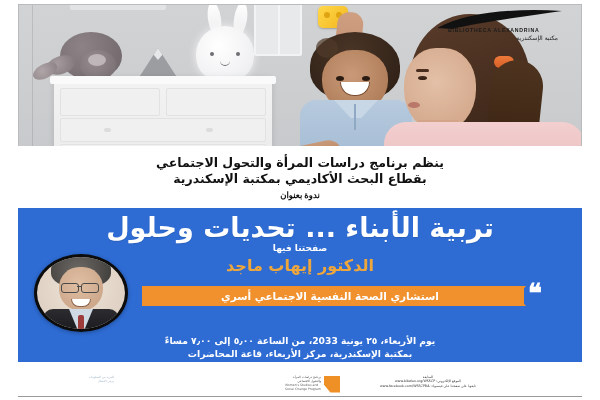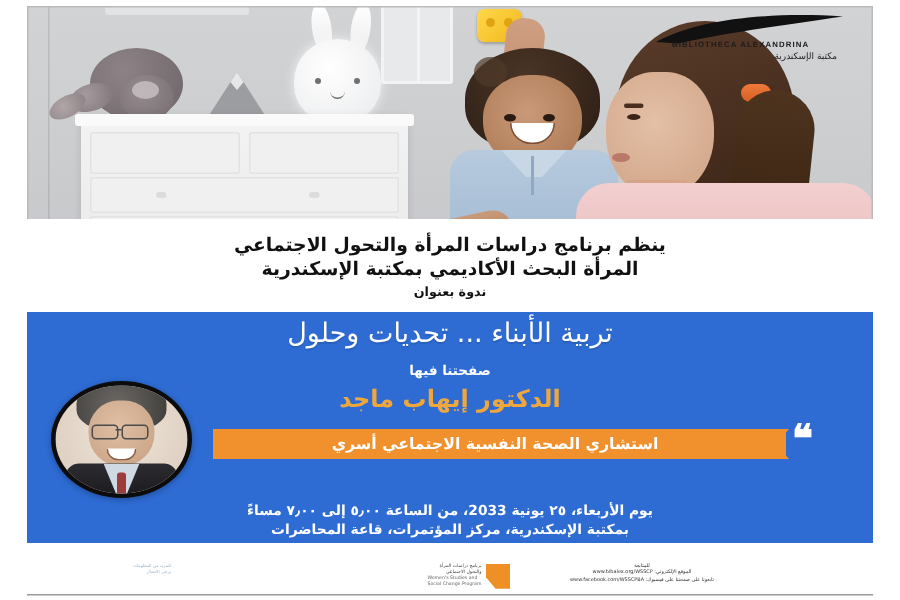--- a/index.html
+++ b/index.html
@@ -144,25 +144,25 @@
     background:#2e6cd4;
   }
 
   
   .org{
     position:absolute;left:18px;right:18px;top:155px;text-align:center;
     color:#111;font-weight:bold;font-size:12.5px;line-height:16px;
   }
   .nadwa{
     position:absolute;left:18px;right:18px;top:190px;text-align:center;
-    color:#111;font-weight:bold;font-size:8.5px;
+    color:#111;font-weight:bold;font-size:8.5px;font-family:Liberation Serif, serif;
   }
   .title{
     position:absolute;left:18px;right:18px;top:212px;text-align:center;
-    color:#ffffff;font-weight:normal;font-size:18px;letter-spacing:.3px;
+    color:#ffffff;font-weight:bold;font-size:27px;letter-spacing:.3px;
     text-shadow:0 1px 1px rgba(0,0,0,.12);
   }
   .yuhadir{
     position:absolute;left:18px;right:18px;top:243px;text-align:center;
     color:#ffffff;font-weight:bold;font-size:9px;
   }
   .docname{
     position:absolute;left:18px;right:18px;top:256px;text-align:center;
     color:#efa73c;font-weight:bold;font-size:16px;
   }
@@ -323,21 +323,21 @@
              Q 358 6 344 13 Q 330 20 316 13 Q 302 6 288 13 Q 274 20 260 13
              Q 246 6 232 13 Q 218 20 204 14 Q 190 7 176 14 Q 162 20 148 13
              Q 134 6 120 13 Q 106 20 92 13 Q 78 6 64 13 Q 50 20 36 14
              Q 22 8 10 14 Q 4 17 0 15 Z" fill="#ffffff"></path>
   </svg>
 
   <div class="blue"></div>
 
   <div class="org">
     <div>ينظم برنامج دراسات المرأة والتحول الاجتماعي</div>
-    <div>المرأة البحث الأكاديمي بمكتبة الإسكندرية</div>
+    <div>بقطاع البحث الأكاديمي بمكتبة الإسكندرية</div>
   </div>
   <div class="nadwa">ندوة بعنوان</div>
 
   <div class="title">تربية الأبناء ... تحديات وحلول</div>
   <div class="yuhadir">صفحتنا فيها</div>
   <div class="docname">الدكتور إيهاب ماجد</div>
 
   <div class="portrait">
     <div class="p-hair"></div>
     <div class="p-face"></div>
@@ -350,21 +350,21 @@
     <div class="p-tie"></div>
   </div>
 
   <div class="ribbon"></div>
   <div class="ribbon-notch"></div>
   <div class="ribbon-text">استشاري الصحة النفسية الاجتماعي أسري</div>
   <div class="quote">❝</div>
 
   <div class="when">
     <div>يوم الأربعاء، ٢٥ يونية 2033، من الساعة ٥٫٠٠ إلى ٧٫٠٠ مساءً</div>
-    <div>بمكتبة الإسكندرية، مركز المؤتمرات، قاعة المحاضرات</div>
+    <div>بمكتبة الإسكندرية، مركز الأربعاء، قاعة المحاضرات</div>
   </div>
 
   <svg class="bot-tear" viewBox="0 0 564 16" preserveAspectRatio="none">
     <path d="M0 16 L0 7 Q 12 1 26 6 Q 40 12 54 6 Q 68 0 82 6 Q 96 12 110 6
              Q 124 0 138 6 Q 152 12 166 7 Q 180 1 194 7 Q 208 13 222 7
              Q 236 1 250 7 Q 264 13 278 7 Q 292 1 306 7 Q 320 13 334 7
              Q 348 1 362 7 Q 376 13 390 7 Q 404 1 418 7 Q 432 13 446 7
              Q 460 1 474 7 Q 488 13 502 7 Q 516 1 530 7 Q 546 13 564 6
              L564 16 Z" fill="#ffffff"></path>
   </svg>

